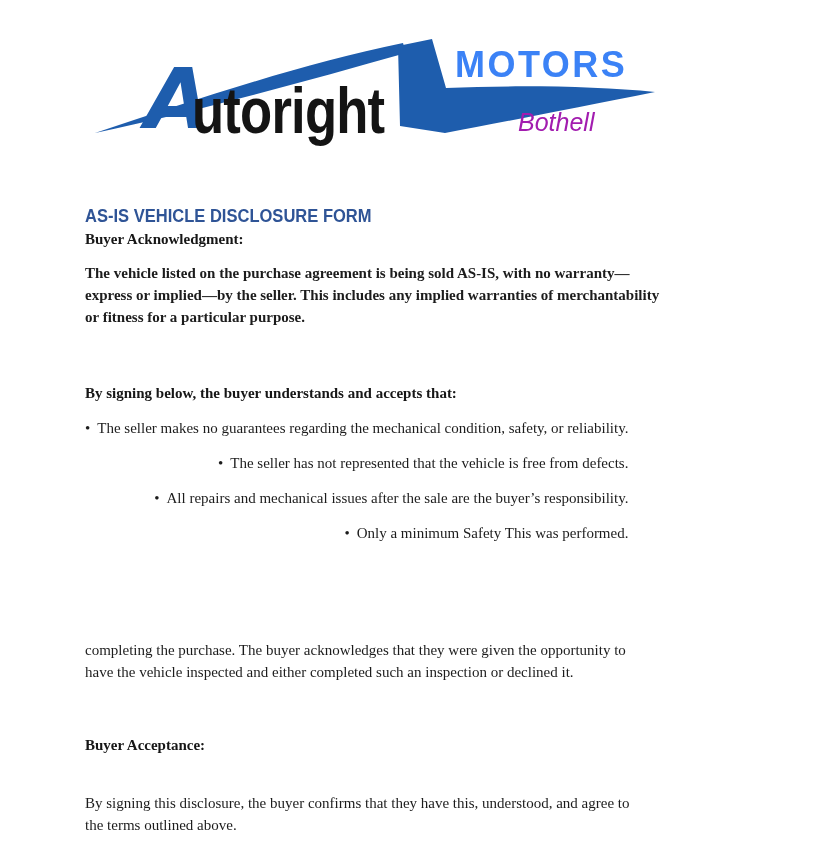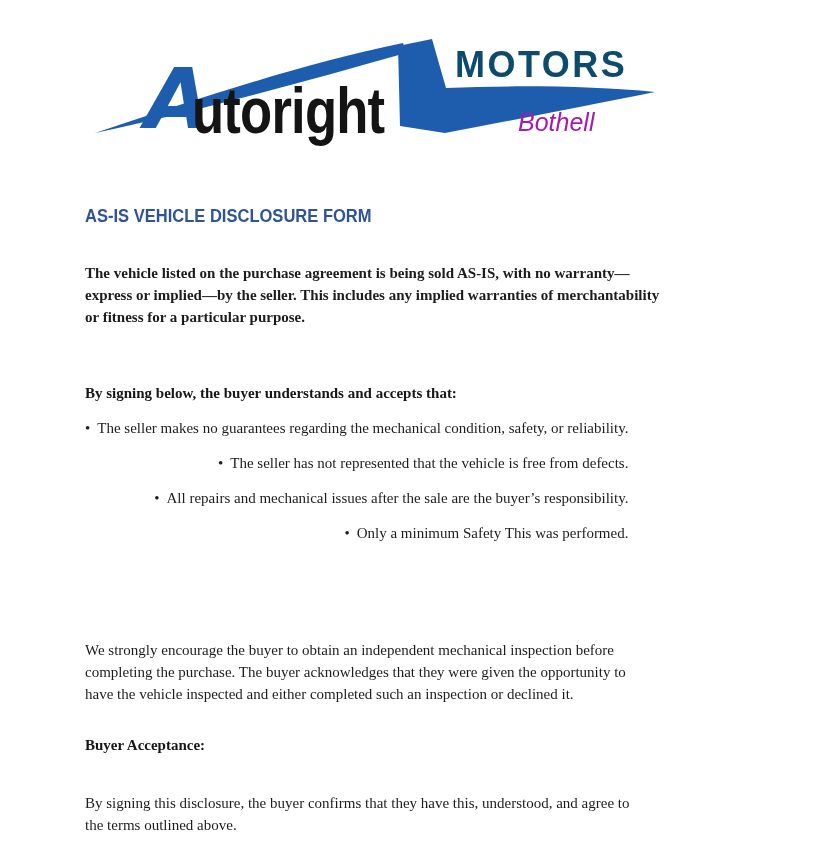--- a/index.html
+++ b/index.html
@@ -25,21 +25,21 @@
     font-family:"Liberation Sans", sans-serif;
     font-weight:bold;font-size:65px;line-height:1;
     color:#141414;letter-spacing:-1px;
     transform:scaleX(0.81);transform-origin:0 0;
     white-space:nowrap;
   }
   .brand-motors{
     position:absolute;left:360px;top:9px;
     font-family:"Liberation Sans", sans-serif;
     font-weight:bold;font-size:36px;line-height:1;
-    color:#0c4a6e;letter-spacing:2.5px;white-space:nowrap;
+    color:#3b82f6;letter-spacing:2.5px;white-space:nowrap;
   }
   .brand-city{
     position:absolute;left:423px;top:72px;
     font-family:"Liberation Sans", sans-serif;
     font-style:italic;font-size:25px;line-height:1;
     color:#a21caf;white-space:nowrap;
   }
   
   .doc-title{
     position:absolute;left:85px;top:204px;
@@ -77,20 +77,21 @@
       <path d="M 303,8 L 337,1 L 351,50 C 420,47 500,48 560,54 C 480,70 408,84 350,95 L 305,88 Z" fill="#1E5DAD"></path>
     </svg>
     <span class="brand-a" style="color:#1E5DAD;">A</span>
     <span class="brand-rest">utoright</span>
     <span class="brand-motors">MOTORS</span>
     <span class="brand-city">Bothell</span>
   </div>
 
   <div class="doc-title" id="doc-title" style="color:#2F5496;">AS-IS VEHICLE DISCLOSURE FORM</div>
 
+  <div class="sec-heading" id="h-ack">Buyer Acknowledgment:</div>
   <div class="para" id="p-ack">
     <div class="line">The vehicle listed on the purchase agreement is being sold AS-IS, with no warranty—</div>
     <div class="line">express or implied—by the seller. This includes any implied warranties of merchantability</div>
     <div class="line">or fitness for a particular purpose.</div>
   </div>
 
   <div class="sec-heading" id="h-sign">By signing below, the buyer understands and accepts that:</div>
   <div class="bullet-list">
     <div class="bullet-item">
       <span class="bullet-marker">•</span><span>The seller makes no guarantees regarding the mechanical condition, safety, or reliability.</span>
@@ -100,21 +101,20 @@
     </div>
     <div class="bullet-item">
       <span class="bullet-marker">•</span><span>All repairs and mechanical issues after the sale are the buyer’s responsibility.</span>
     </div>
     <div class="bullet-item">
       <span class="bullet-marker">•</span><span>Only a minimum Safety This was performed.</span>
     </div>
   </div>
 
   <div class="para" id="p-mech">
-    <div class="line">We strongly encourage the buyer to obtain an independent mechanical inspection before</div>
     <div class="line">completing the purchase. The buyer acknowledges that they were given the opportunity to</div>
     <div class="line">have the vehicle inspected and either completed such an inspection or declined it.</div>
   </div>
 
   <div class="sec-heading" id="h-acc">Buyer Acceptance:</div>
   <div class="para" id="p-acc">
     <div class="line">By signing this disclosure, the buyer confirms that they have this, understood, and agree to</div>
     <div class="line">the terms outlined above.</div>
   </div>
 

